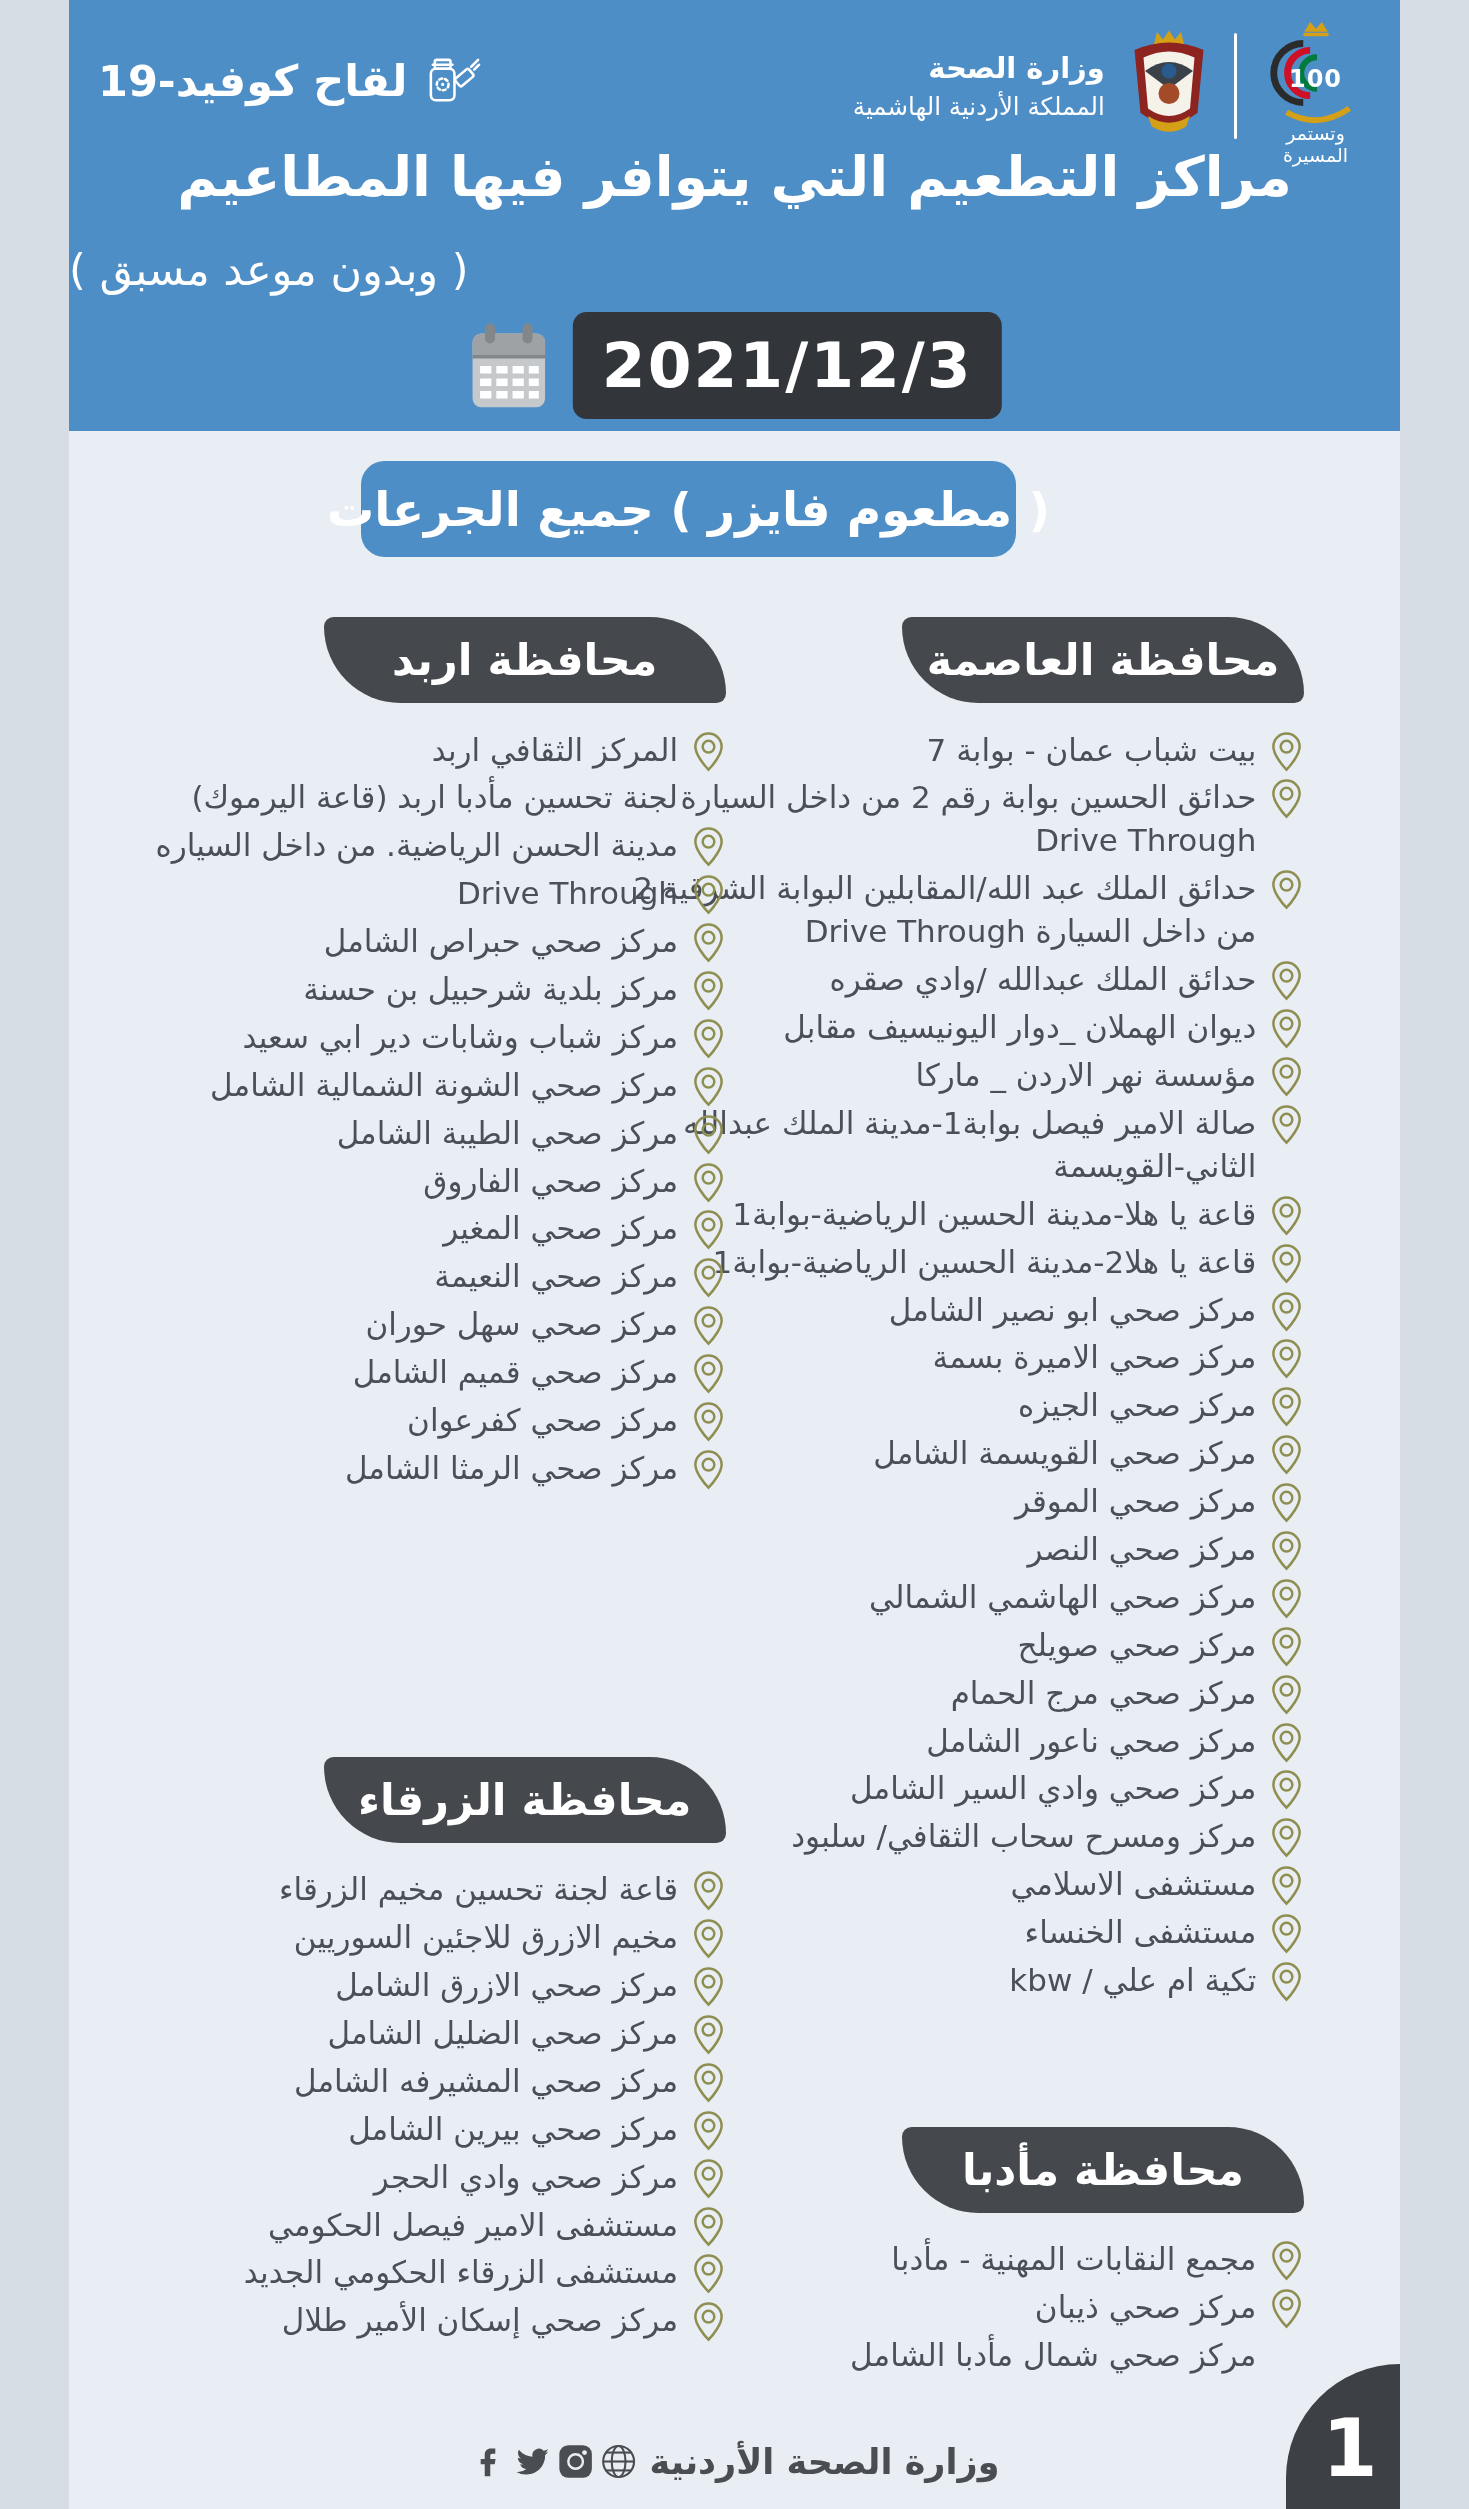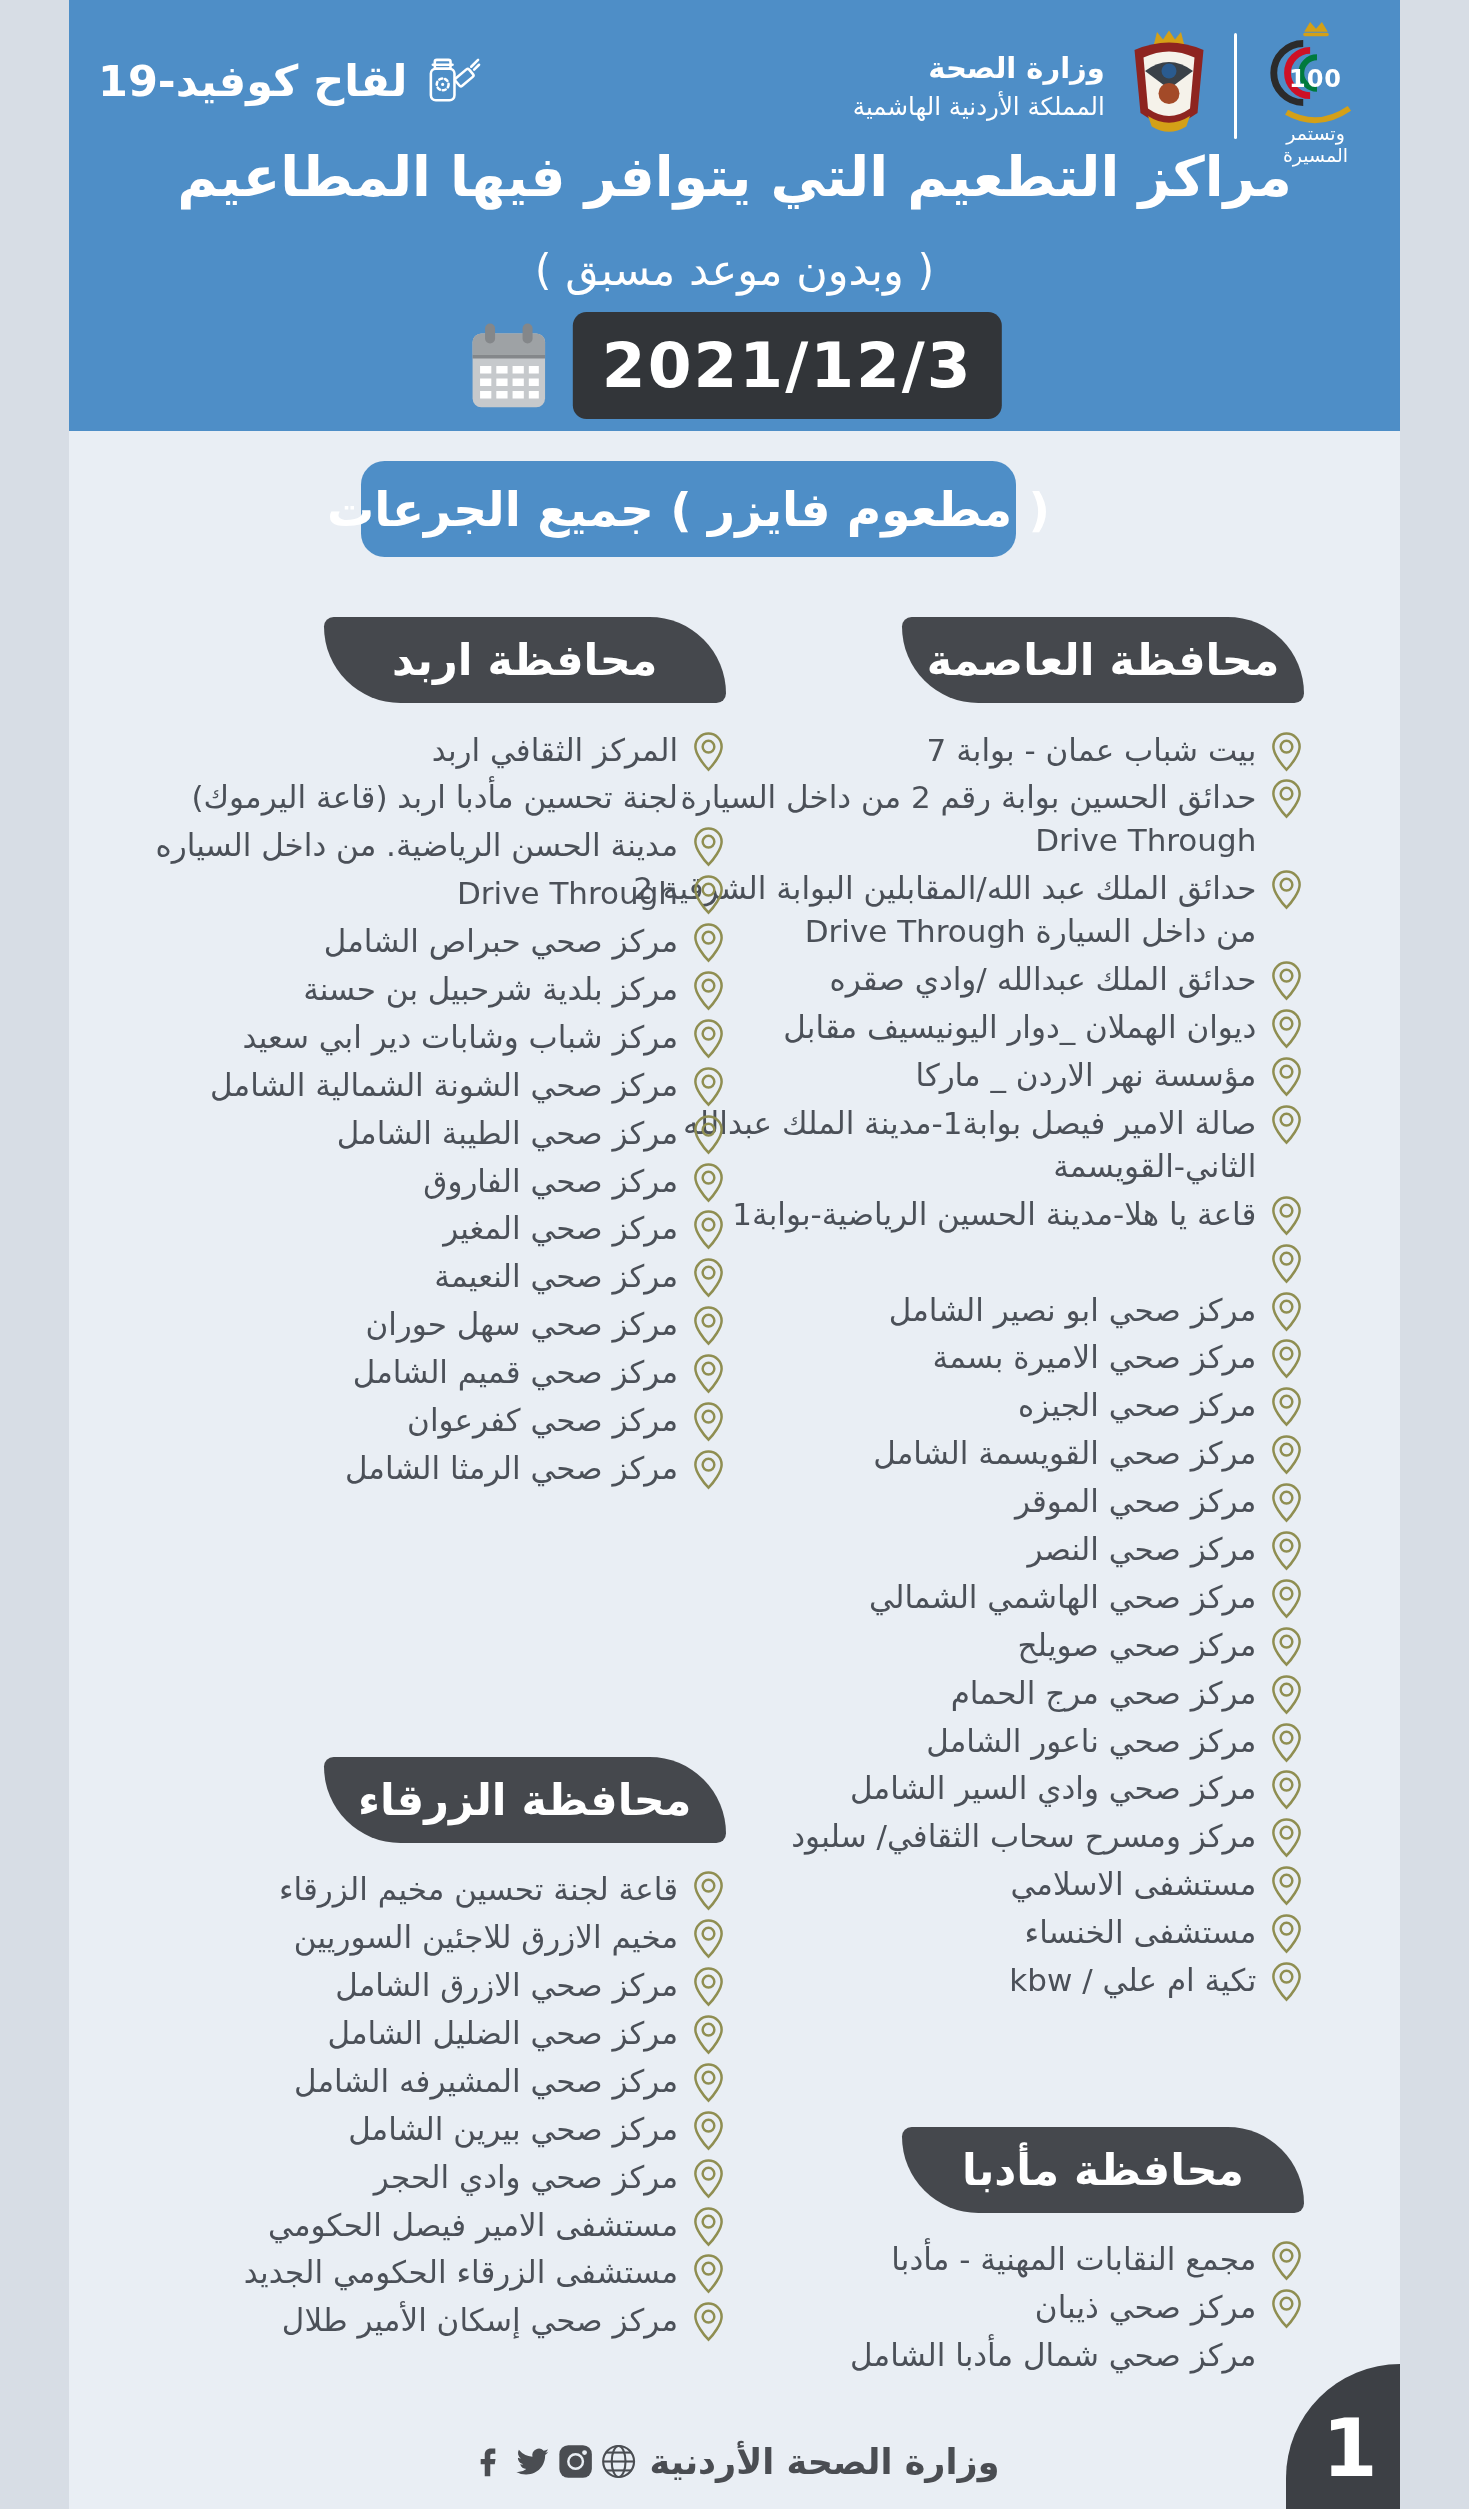--- a/index.html
+++ b/index.html
@@ -42,21 +42,21 @@
     direction:ltr;
   }
   .centennial-tag { font-size:19px; margin-top:-5.9px; }
 
   .main-title {
     position:absolute; top:145px; left:0; right:0;
     text-align:center; color:#fff; font-size:55px; font-weight:bold;
   }
   .sub-title {
     position:absolute; top:245px; left:0; right:0;
-    text-align:center; color:#fff; font-size:43px;
+    text-align:left; color:#fff; font-size:43px;
   }
   .date-row {
     position:absolute; top:312px; left:50%; transform:translateX(-50%);
     display:flex; align-items:center; gap:23.5px;
   }
   .date-badge {
     background:#323539; color:#fff; font-size:63px; font-weight:bold;
     padding:17px 29px; border-radius:13.7px; direction:ltr; letter-spacing:2px;
   }
   .date-row svg { width:82px; height:90px; }
@@ -266,20 +266,21 @@
               <circle cx="12" cy="10.7" r="4"></circle>
             </svg>
             <div class="txt">قاعة يا هلا-مدينة الحسين الرياضية-بوابة1</div>
           </div>
 
           <div class="item">
             <svg class="pin" viewBox="0 0 24 28" fill="none" stroke="#8f8e51" stroke-width="1.7">
               <path d="M12 26.5 C8.6 23 3 15.6 3 10.7 a9 9 0 1 1 18 0 C21 15.6 15.4 23 12 26.5 Z"></path>
               <circle cx="12" cy="10.7" r="4"></circle>
             </svg>
+            <div class="txt">قاعة يا هلا2-مدينة الحسين الرياضية-بوابة1</div>
           </div>
 
           <div class="item">
             <svg class="pin" viewBox="0 0 24 28" fill="none" stroke="#8f8e51" stroke-width="1.7">
               <path d="M12 26.5 C8.6 23 3 15.6 3 10.7 a9 9 0 1 1 18 0 C21 15.6 15.4 23 12 26.5 Z"></path>
               <circle cx="12" cy="10.7" r="4"></circle>
             </svg>
             <div class="txt">مركز صحي ابو نصير الشامل</div>
           </div>
 

